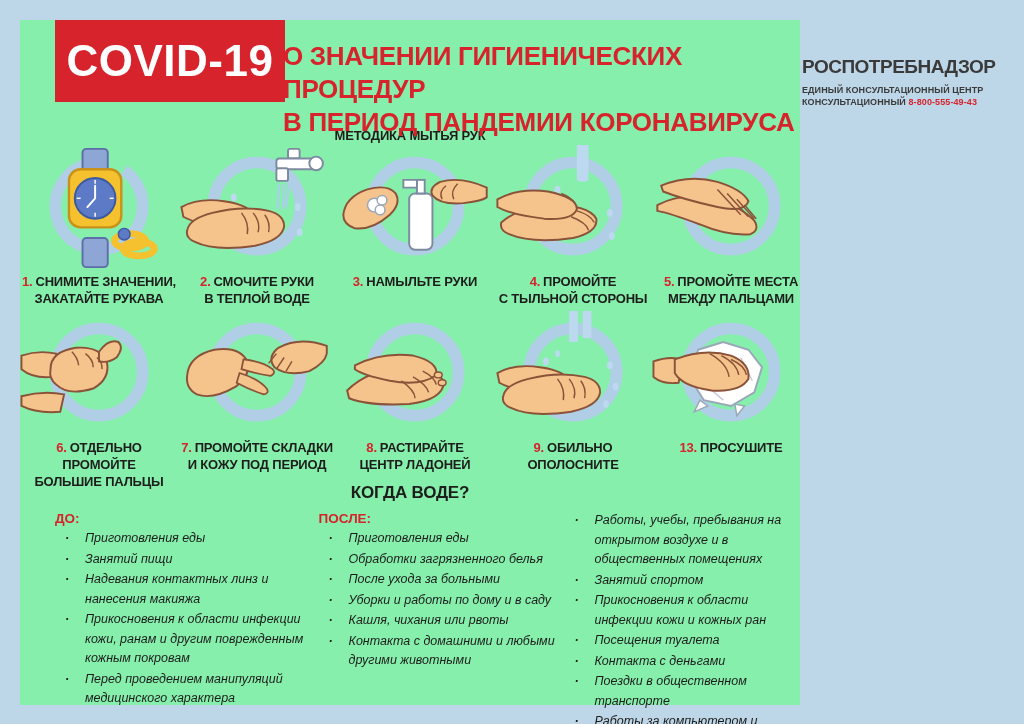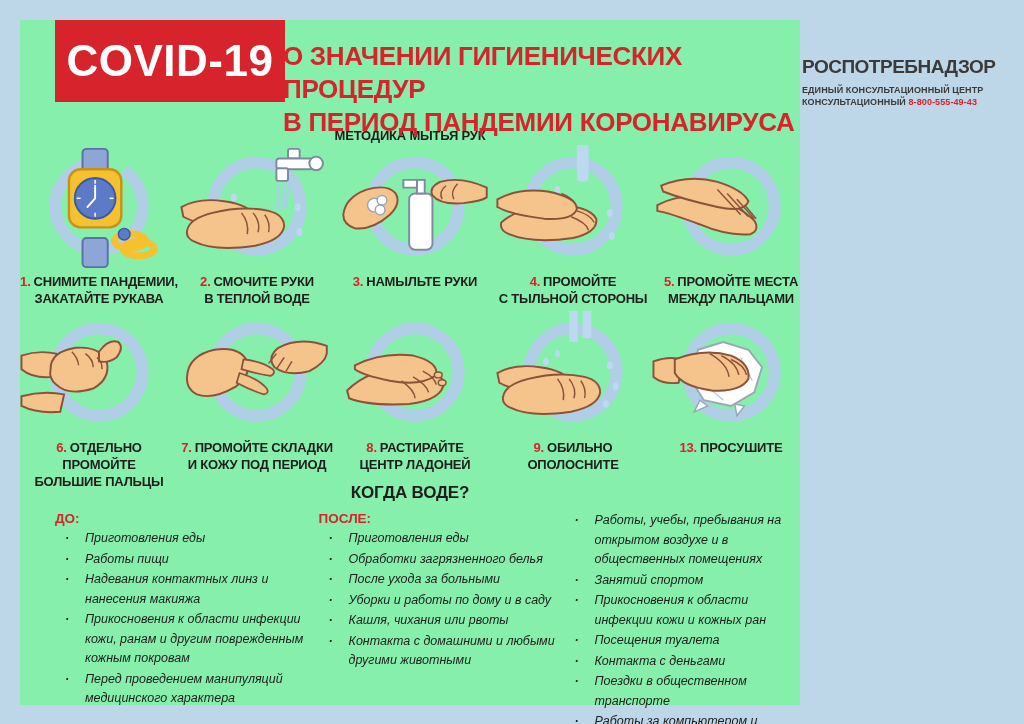--- a/index.html
+++ b/index.html
@@ -86,21 +86,21 @@
             <line x1="95" y1="55" x2="91" y2="55"></line>
             <line x1="76" y1="74" x2="76" y2="70"></line>
             <line x1="57" y1="55" x2="61" y2="55"></line>
           </g>
         <path d="M76,55 L76,42 M76,55 L68,64" stroke="#fff" stroke-width="2" fill="none" stroke-linecap="round"></path>
         <ellipse cx="112" cy="99" rx="16" ry="7.5" fill="none" stroke="#f6c12f" stroke-width="7"></ellipse>
         <ellipse cx="121" cy="107" rx="16" ry="7.5" fill="none" stroke="#f6c12f" stroke-width="7"></ellipse>
         <circle cx="106" cy="92" r="6" fill="#5c7ac6" stroke="#3c5aa0" stroke-width="1.5"></circle>
       </svg>
       <div class="caption">
-        <span class="num">1.</span><span>СНИМИТЕ ПАНДЕМИИ,</span><br>
+        <span class="num">1.</span><span>СНИМИТЕ ЗНАЧЕНИИ,</span><br>
         <span>ЗАКАТАЙТЕ РУКАВА</span>
       </div>
     </div>
 
     <div class="step">
       <svg class="illus" viewBox="0 0 160 130">
         <circle cx="80" cy="63" r="45" fill="none" stroke="#b0cfe7" stroke-width="12"></circle>
         <g fill="#fff" stroke="#7d8aa0" stroke-width="2">
           <rect x="112" y="4" width="12" height="10" rx="2"></rect>
           <rect x="100" y="14" width="38" height="11" rx="3"></rect>
@@ -312,21 +312,21 @@
   </div>
 
   <div class="when-title">КОГДА ВОДЕ?</div>
 
   <div class="when-cols">
 
     <div class="wcol wcol1">
       <div class="col-heading">ДО:</div>
       <ul>
         <li>Приготовления еды</li>
-        <li>Работы пищи</li>
+        <li>Занятий пищи</li>
         <li>Надевания контактных линз и нанесения макияжа</li>
         <li>Прикосновения к области инфекции кожи, ранам и другим поврежденным кожным покровам</li>
         <li>Перед проведением манипуляций медицинского характера</li>
       </ul>
     </div>
 
     <div class="wcol wcol2">
       <div class="col-heading">ПОСЛЕ:</div>
       <ul>
         <li>Приготовления еды</li>

